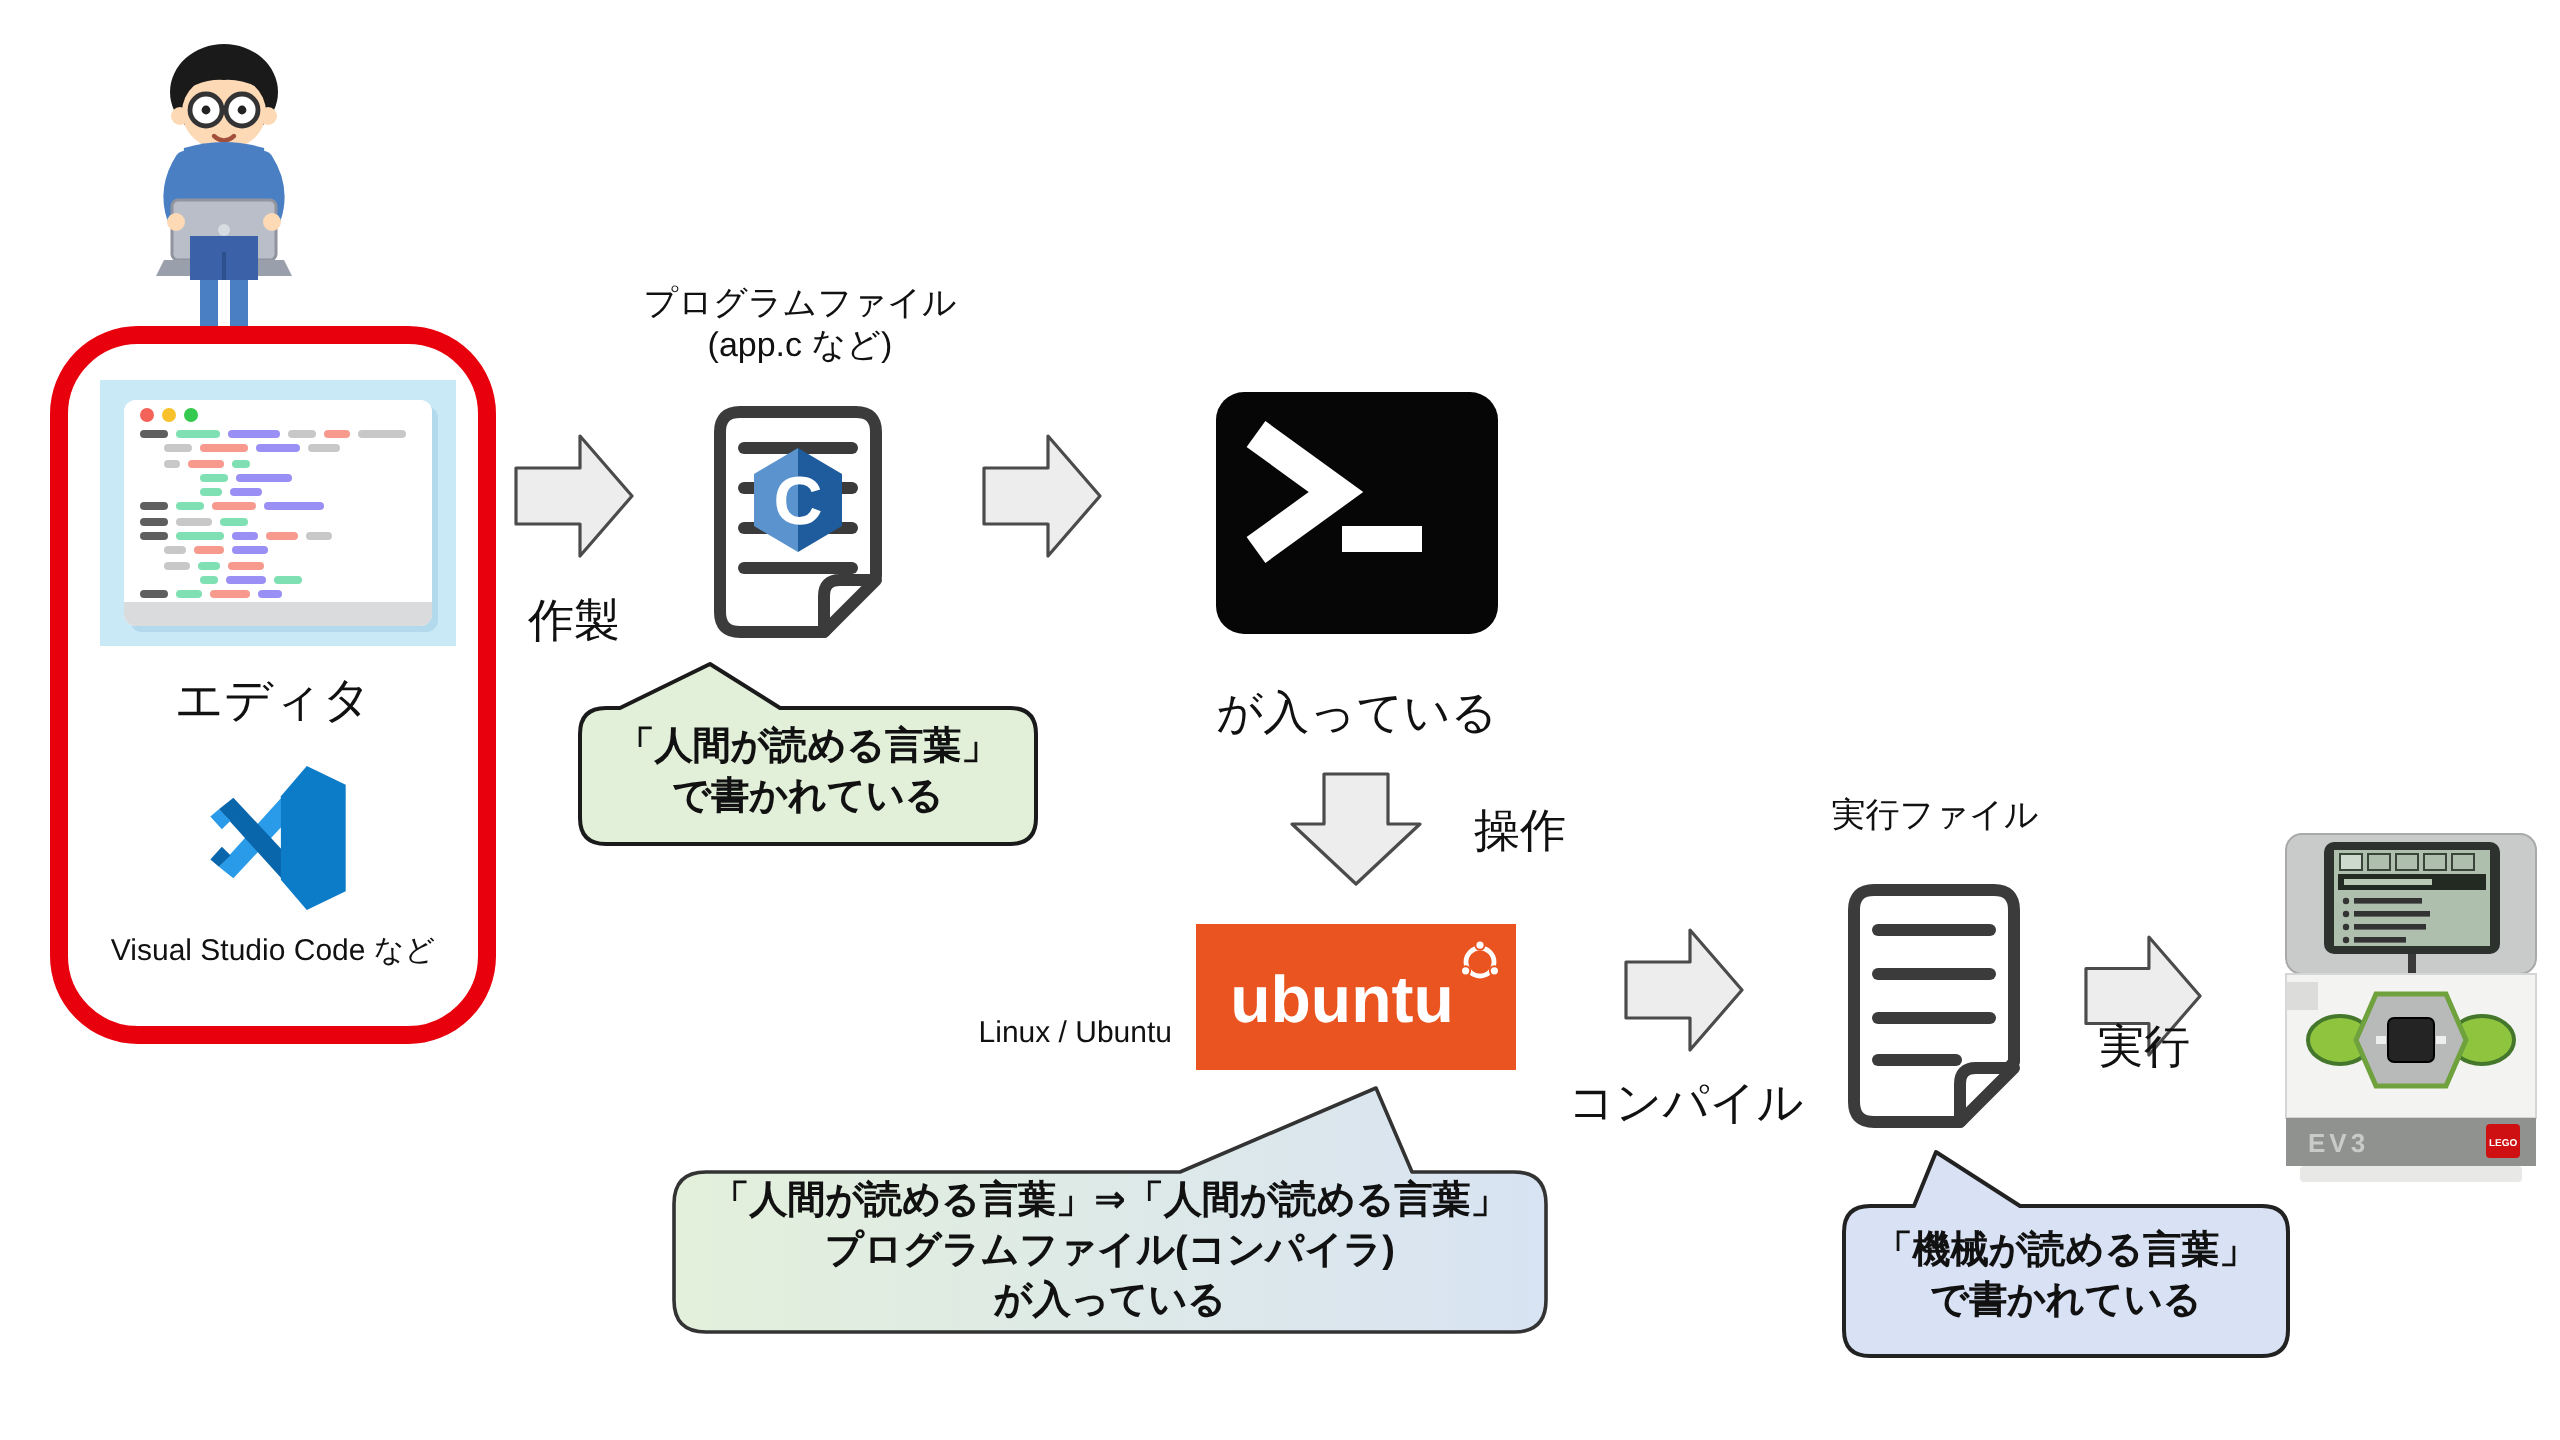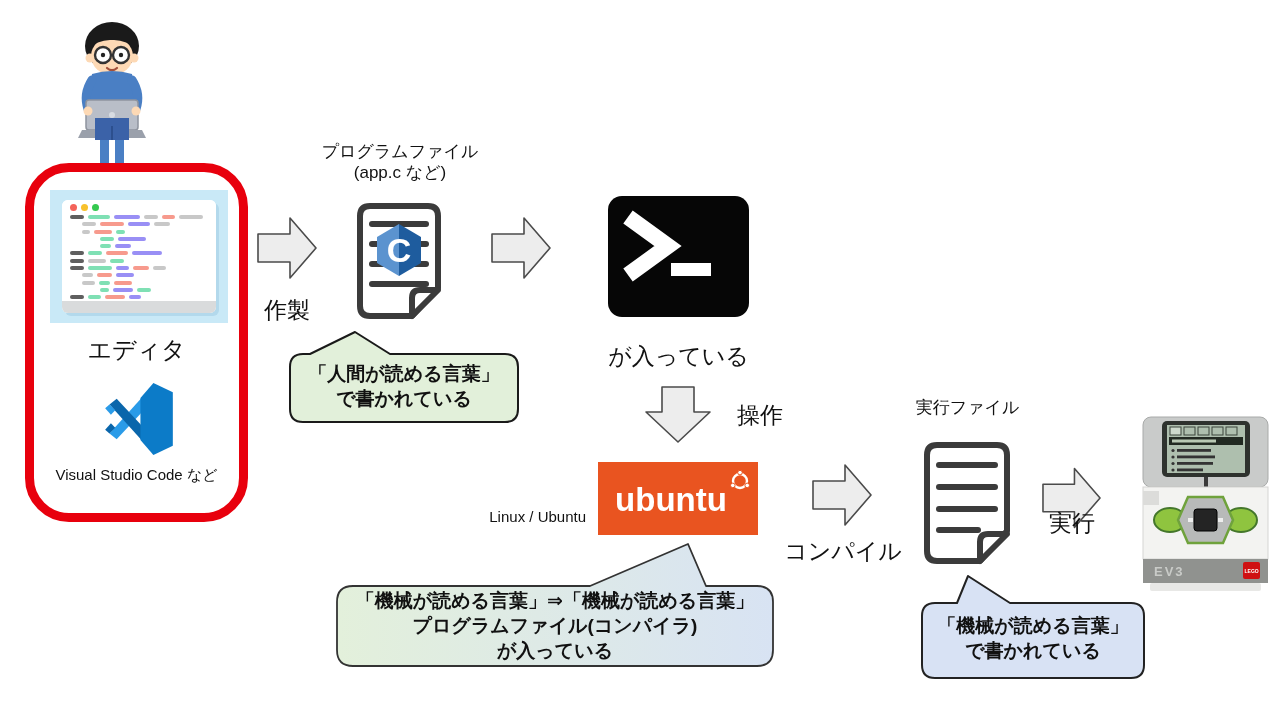--- a/index.html
+++ b/index.html
@@ -168,21 +168,21 @@
     <svg style="position:absolute;left:0;top:0;width:440px;height:128px;" viewBox="0 0 440 128">
       <defs>
         <linearGradient id="gradBB" x1="0" y1="0" x2="1" y2="0">
           <stop offset="0" stop-color="#e3f0db"></stop>
             <stop offset="1" stop-color="#d8e3f3"></stop>
         </linearGradient>
       </defs>
       <path d="M18 46 H255 L353 4 L371 46 H422 Q438 46 438 62 V110 Q438 126 422 126 H18 Q2 126 2 110 V62 Q2 46 18 46 Z" fill="url(#gradBB)" stroke="#333" stroke-width="1.8" stroke-linejoin="round"></path>
     </svg>
     <div class="bubble-text" style="top:48px;">
-      <div>「機械が読める言葉」⇒「機械が読める言葉」</div>
+      <div>「人間が読める言葉」⇒「人間が読める言葉」</div>
       <div>プログラムファイル(コンパイラ)</div>
       <div>が入っている</div>
     </div>
   </div>
 
   <svg class="abs" style="left:812px;top:463px;width:61px;height:64px;" viewBox="0 0 61 64">
     <polygon points="1,18 33,18 33,2 59,32 33,62 33,46 1,46" fill="#ededed" stroke="#4b4b4b" stroke-width="1.6" stroke-linejoin="round"></polygon>
   </svg>
   <div class="abs lbl lbl-big" style="left:778px;top:536px;width:130px;">コンパイル</div>
 

